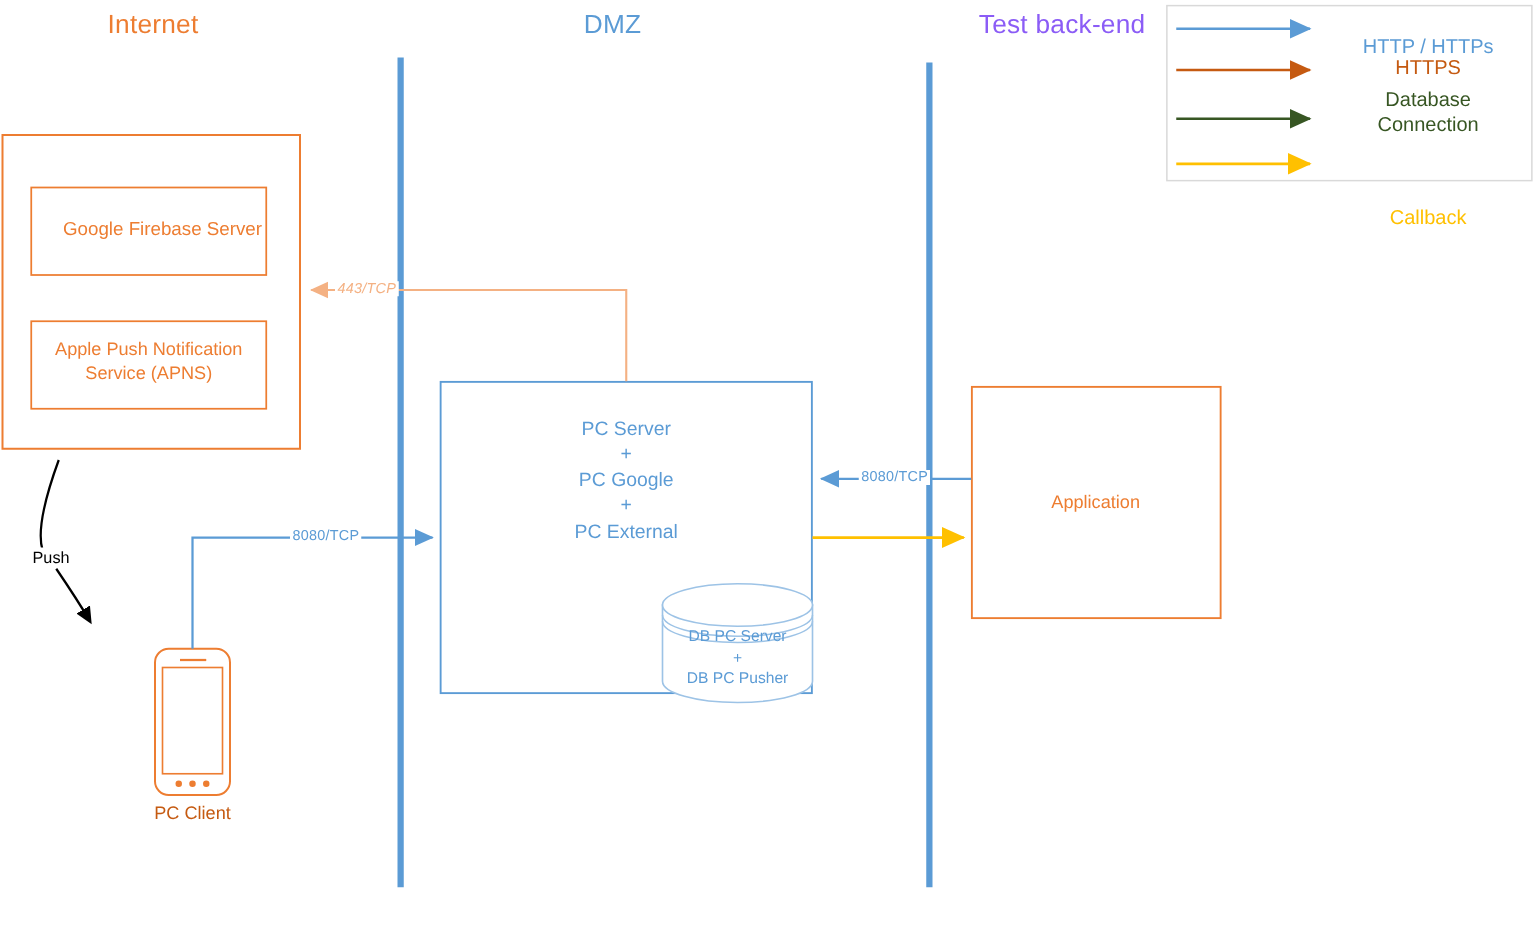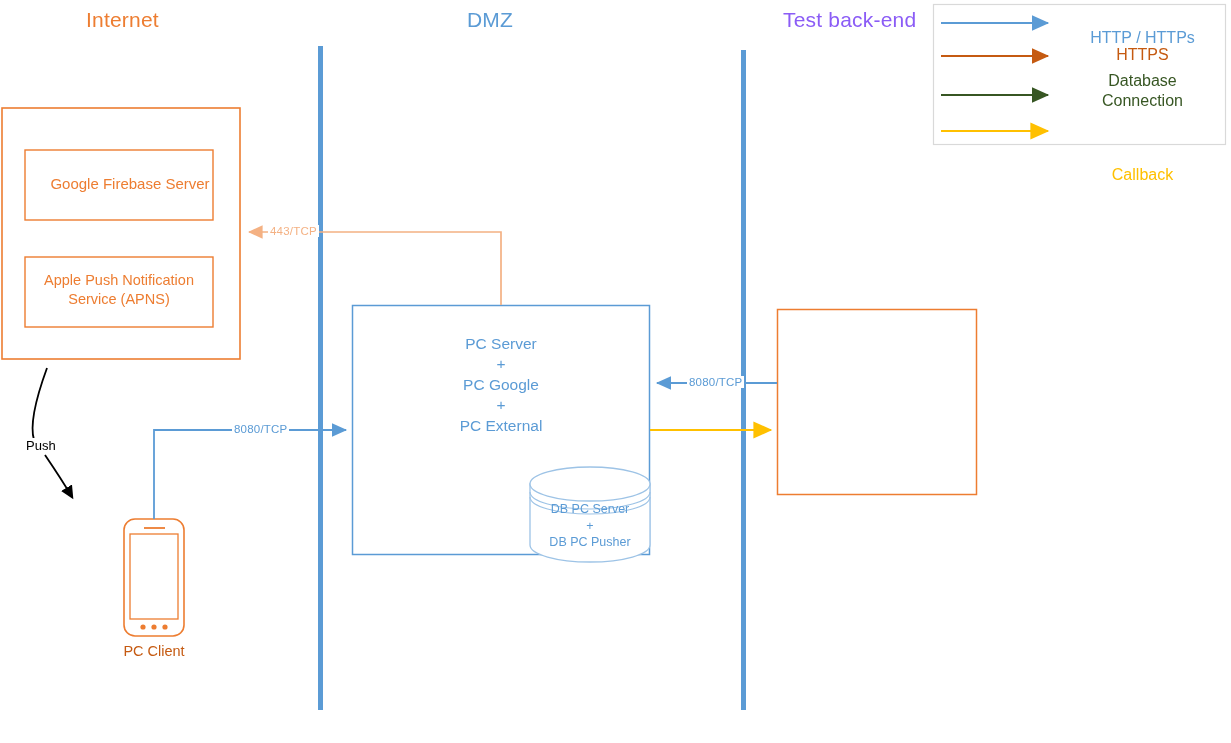--- a/index.html
+++ b/index.html
@@ -190,24 +190,25 @@
   <div class="box-label" style="left:352px; top:334px; width:298px; font-size:15.5px; color:#5b9bd5;">PC Server
 +
 PC Google
 +
 PC External</div>
 
   <div class="box-label" style="left:530px; top:501px; width:120px; font-size:12.5px; color:#5b9bd5;">DB PC Server
 +
 DB PC Pusher</div>
 
+  <div class="box-label" style="left:777px; top:393px; width:199px; font-size:14.5px; color:#ed7d31;">Application</div>
 
   <div class="node-caption" style="left:94px; top:643px; width:120px; color:#c55a11;">PC Client</div>
 
-  <div class="edge-label" style="left:268px; top:225px; color:#f4b183;">443/TCP</div>
+  <div class="edge-label" style="left:268px; top:225px; color:#f4b183;font-style:italic;">443/TCP</div>
 
   <div class="edge-label" style="left:232px; top:423px; color:#5b9bd5;">8080/TCP</div>
 
   <div class="edge-label" style="left:687px; top:376px; color:#5b9bd5;">8080/TCP</div>
 
   <div class="push-label" style="left:25px; top:438px;">Push</div>
 
   <div class="legend-label" style="left:1060px; top:28px; width:165px; color:#5b9bd5;">HTTP / HTTPs</div>
   <div class="legend-label" style="left:1060px; top:45px; width:165px; color:#c55a11;">HTTPS</div>
   <div class="legend-label" style="left:1060px; top:71px; width:165px; color:#375623;">Database

